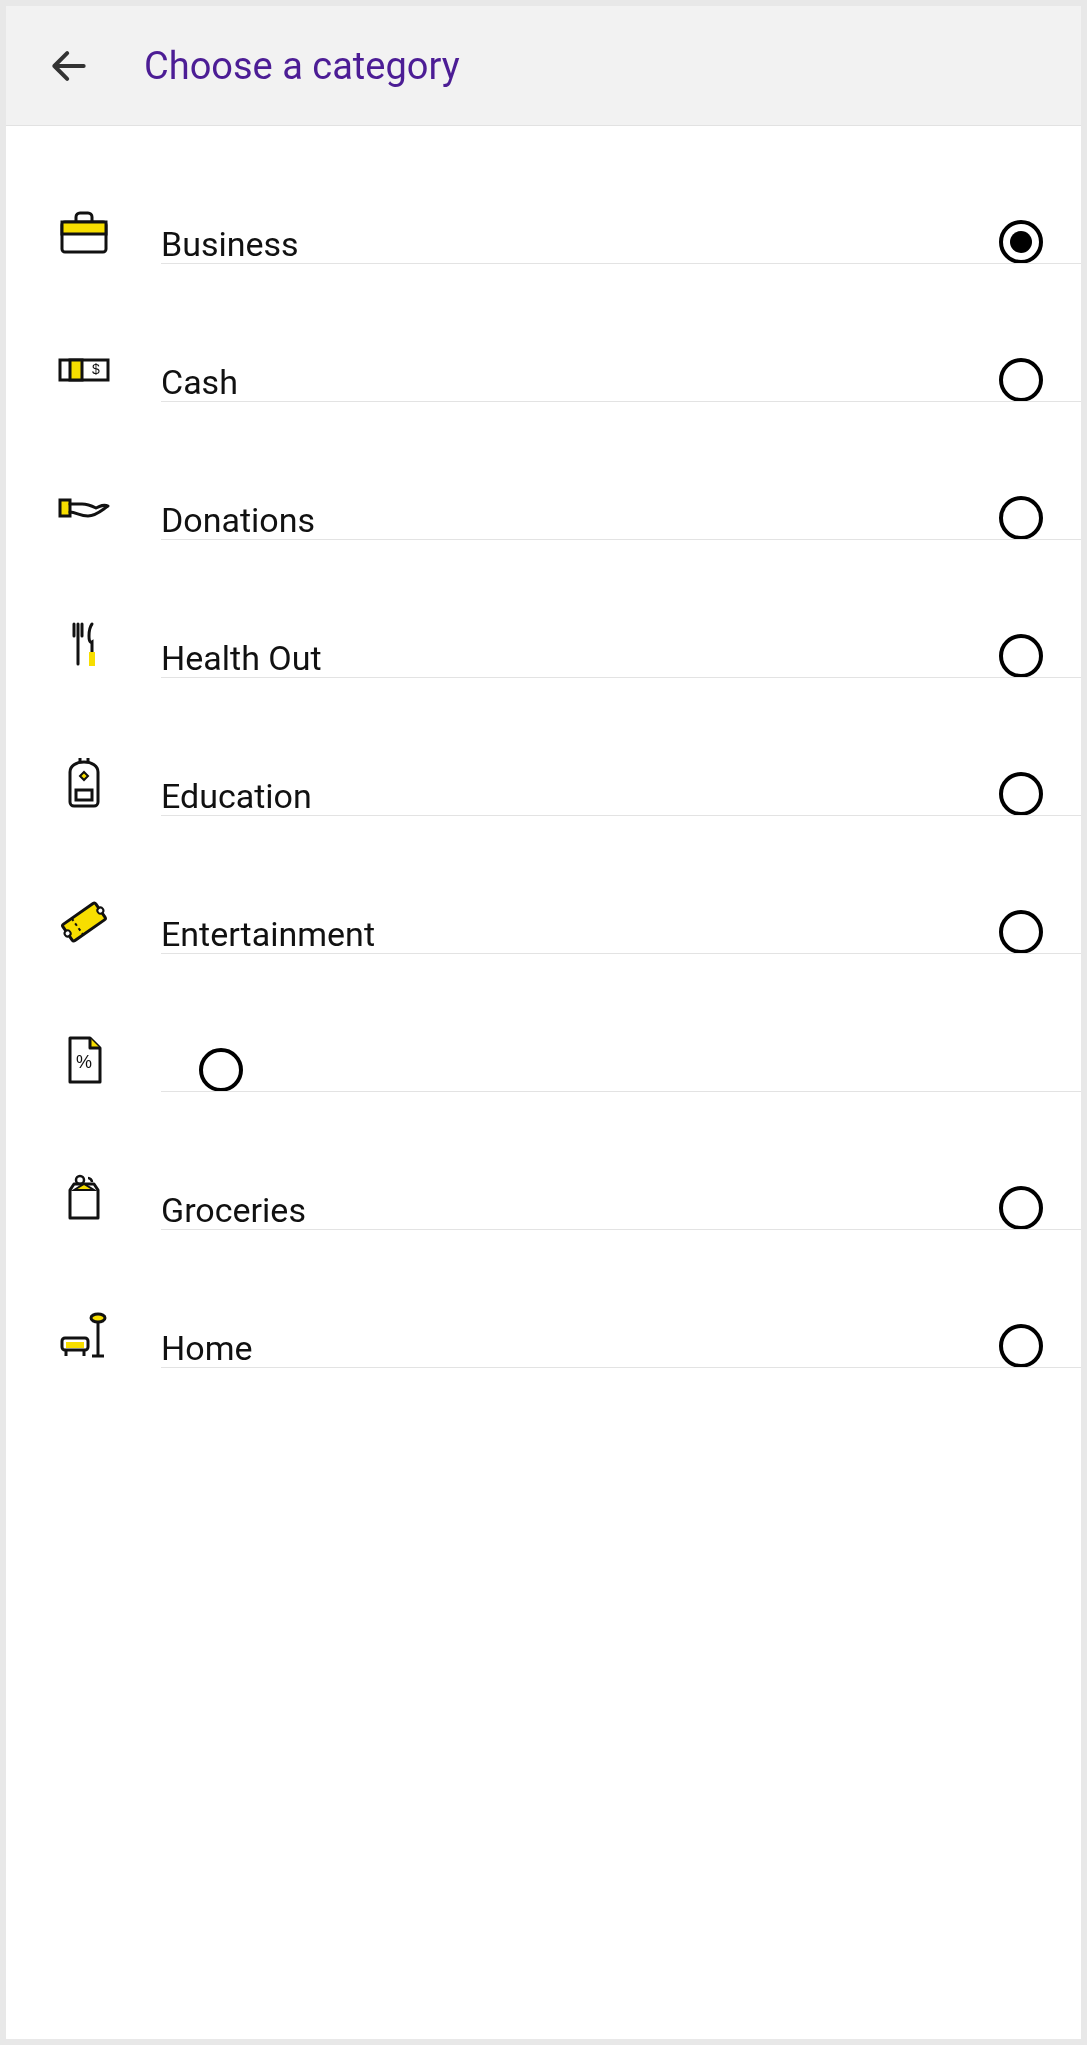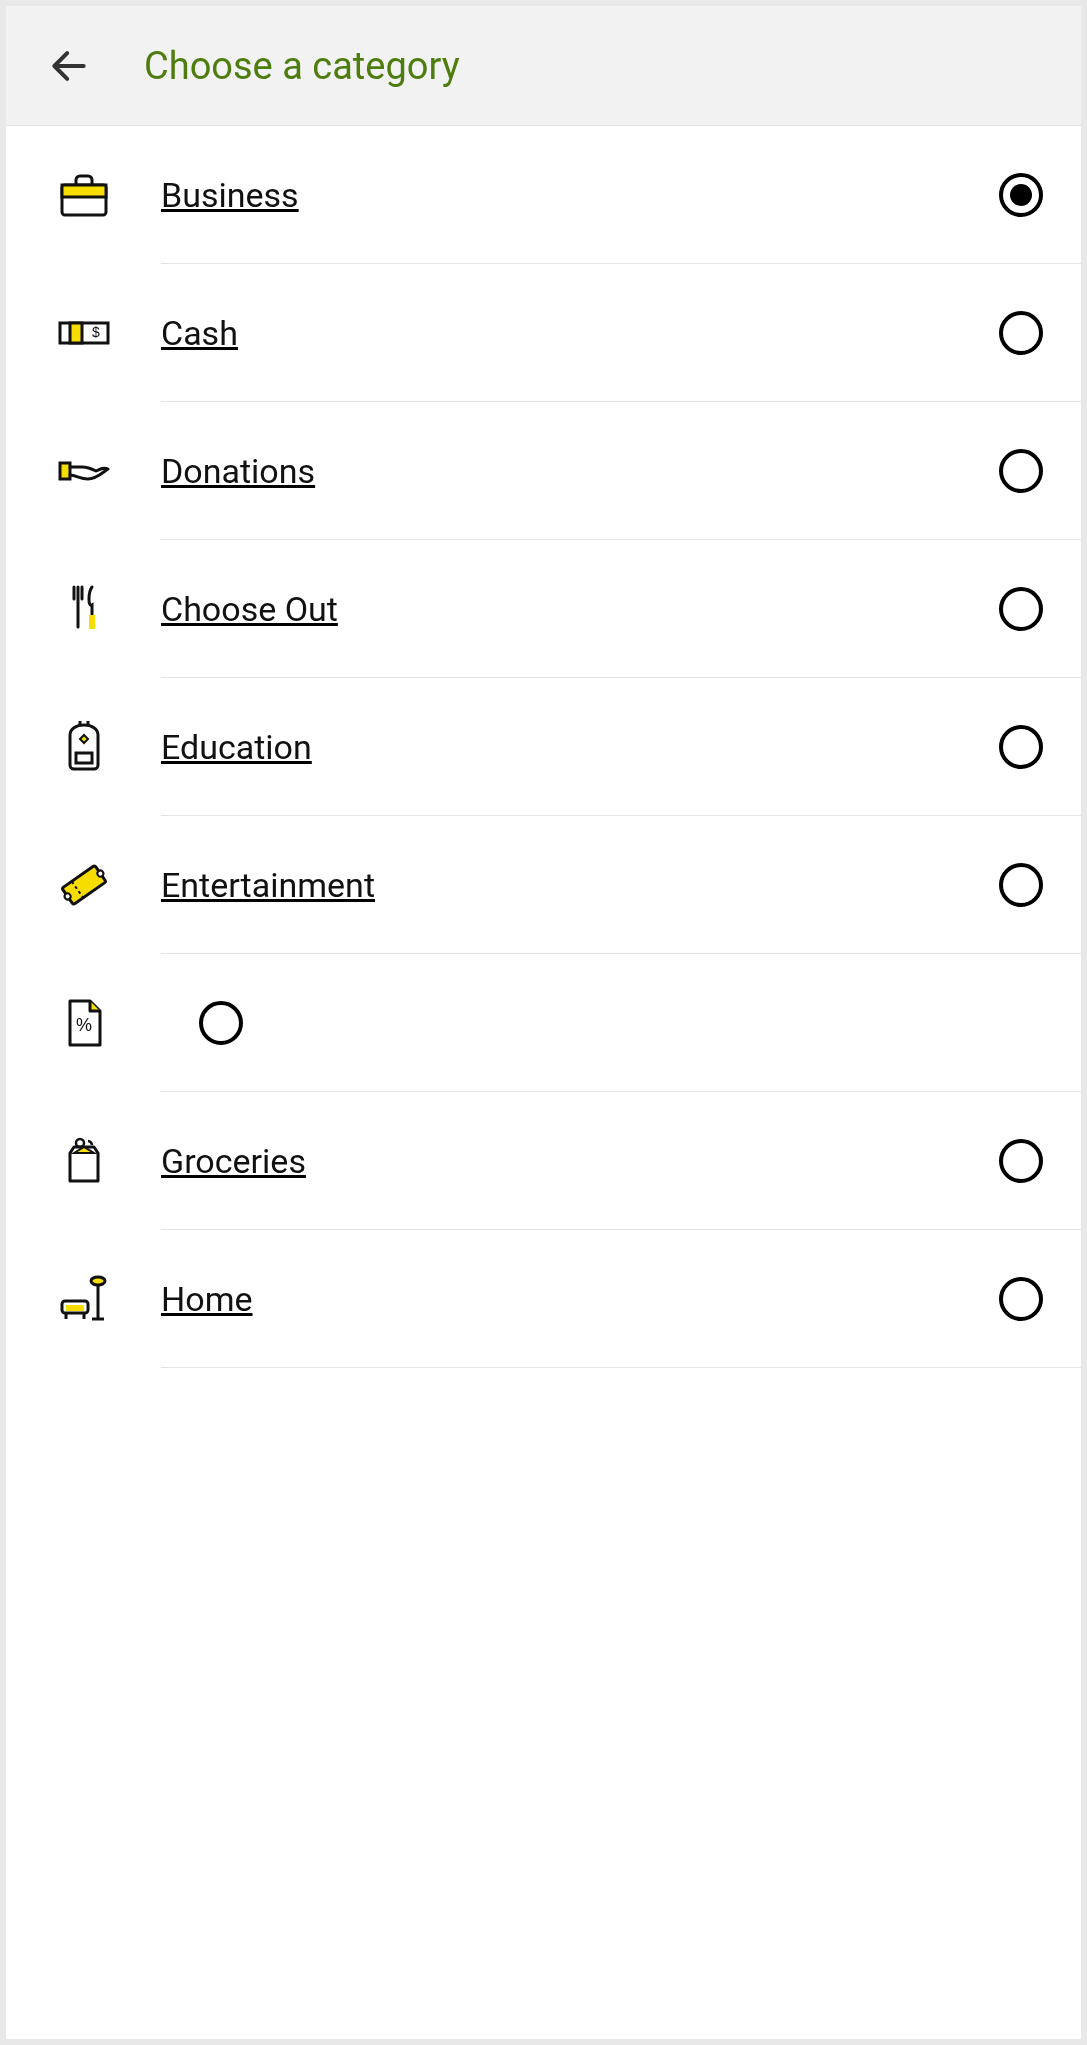--- a/index.html
+++ b/index.html
@@ -28,32 +28,31 @@
   .back-btn {
     width: 50px;
     height: 50px;
     display: flex;
     align-items: center;
     justify-content: center;
     cursor: pointer;
   }
   .title {
     font-size: 38px;
-    color: #4d7c0f;
+    color: #4c1d95;
     margin-left: 50px;
     font-weight: 400;
   }
   .list { }
   .row {
     display: flex;
-    align-items: center;
+    align-items: flex-end;
     height: 138px;
     position: relative;
     cursor: pointer;
-    text-decoration: underline;
   }
   .icon-cell {
     width: 155px;
     display: flex;
     align-items: center;
     justify-content: center;
   }
   .label-cell {
     flex: 1;
     font-size: 34px;
@@ -155,21 +154,21 @@
     </div>
 
     <div class="row">
       <div class="icon-cell">
         <svg class="icon-svg" viewBox="0 0 64 64">
           <path d="M22 10v12M26 10v12M30 10v12M26 22v28" stroke="#111" stroke-width="3" fill="none" stroke-linecap="round"></path>
           <path d="M40 10c0 0-3 4-3 12s3 6 3 6v22" stroke="#111" stroke-width="3" fill="none" stroke-linecap="round"></path>
           <rect x="37" y="38" width="6" height="14" fill="#f7de00"></rect>
         </svg>
       </div>
-      <div class="label-cell">Choose Out</div>
+      <div class="label-cell">Health Out</div>
       <div class="radio-cell">
         <div class="radio"></div>
       </div>
       <div class="divider"></div>
     </div>
 
     <div class="row">
       <div class="icon-cell">
         <svg class="icon-svg" viewBox="0 0 64 64">
           <path d="M18 20c0-6 6-10 14-10s14 4 14 10v30a4 4 0 0 1-4 4H22a4 4 0 0 1-4-4V20z" fill="none" stroke="#111" stroke-width="3"></path>

